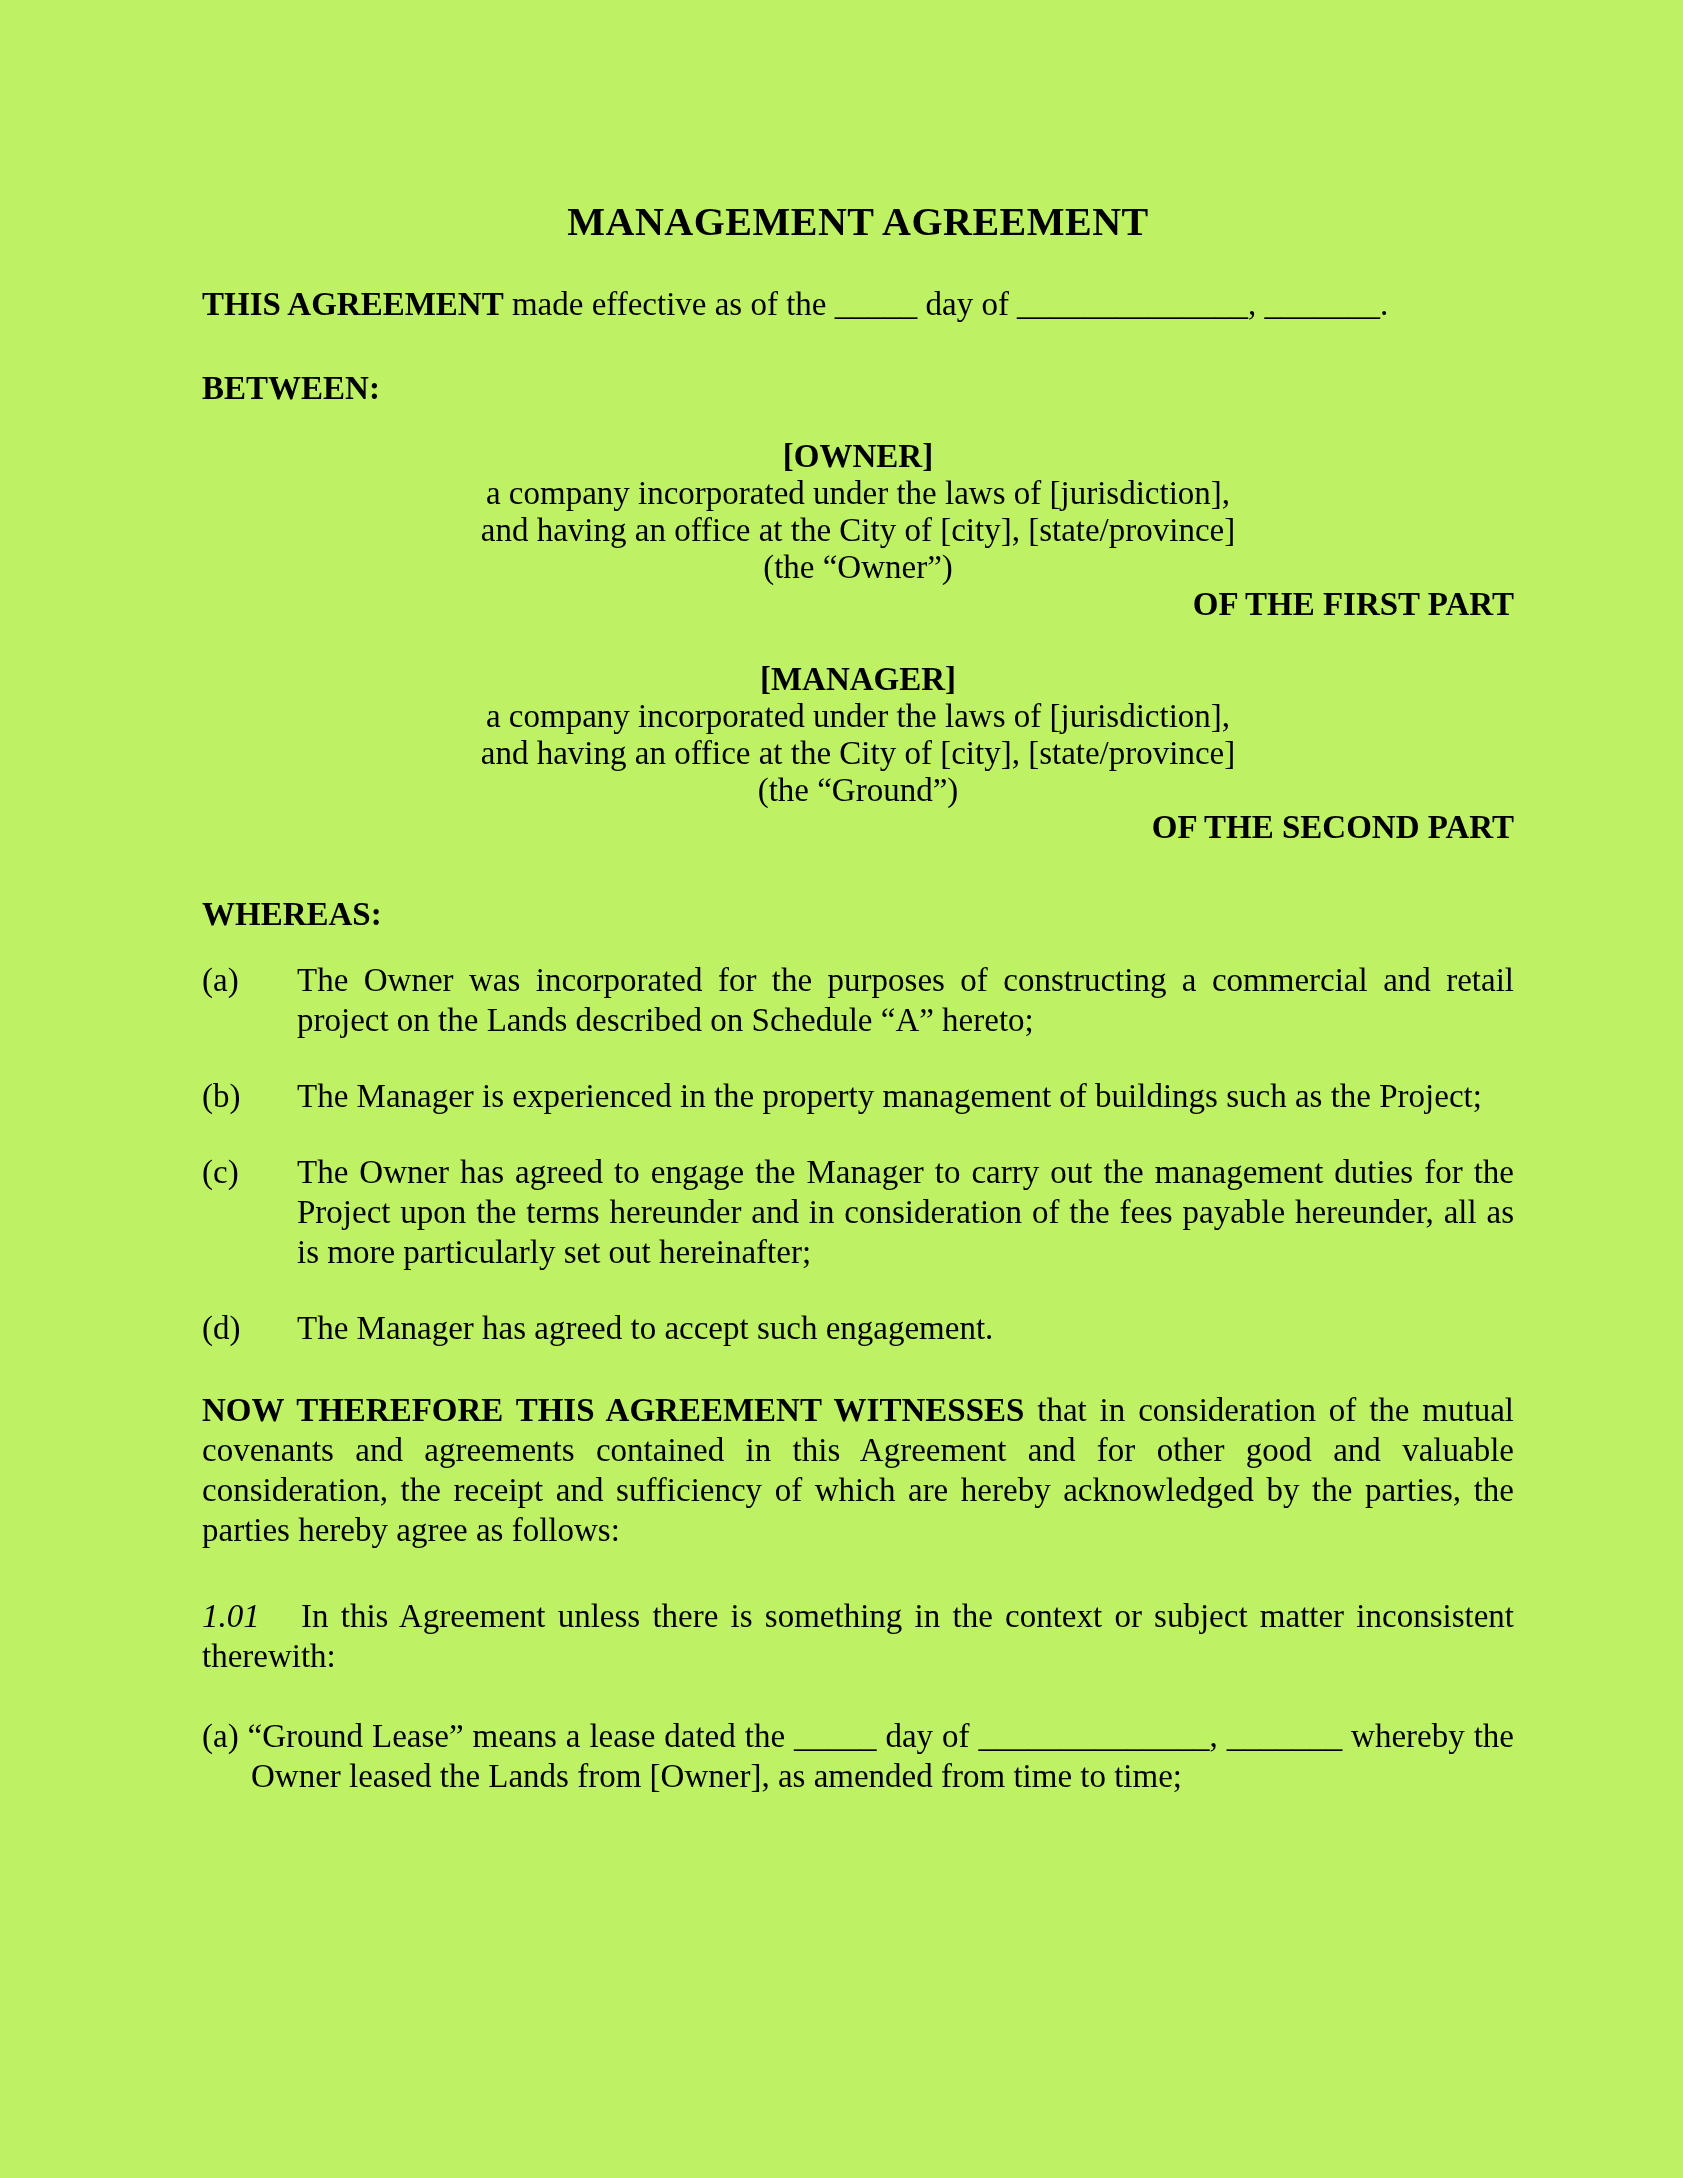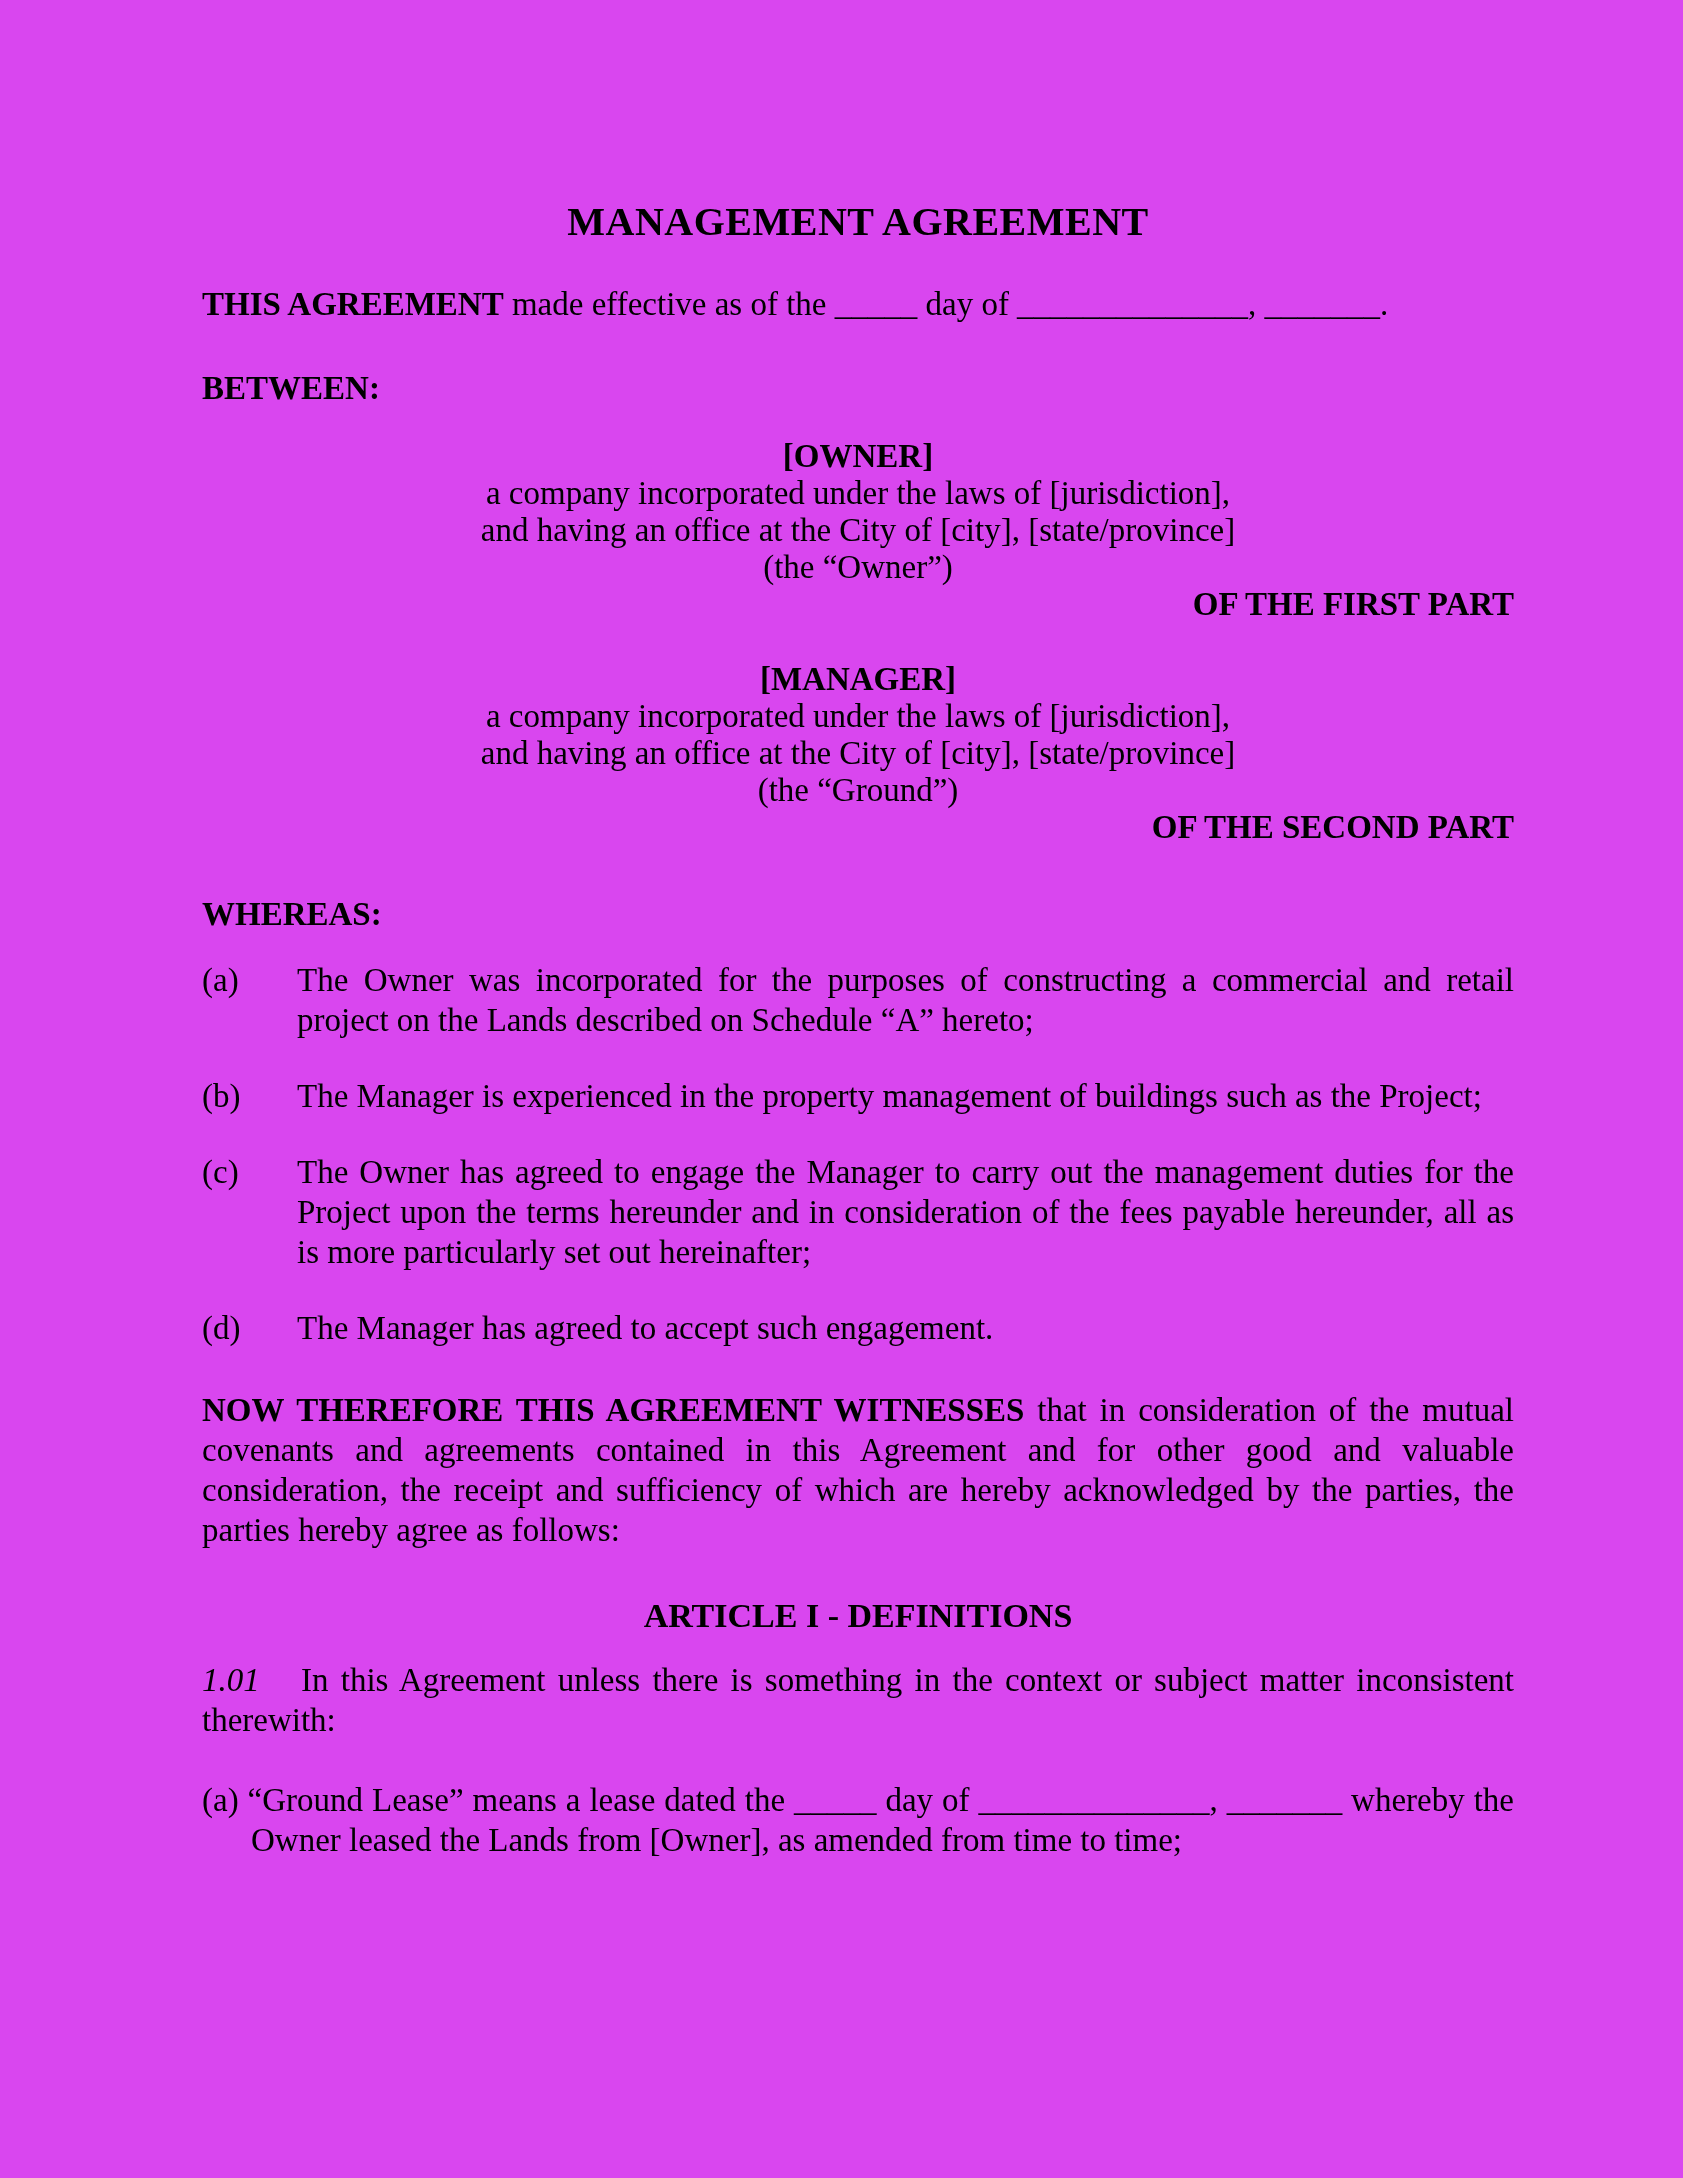--- a/index.html
+++ b/index.html
@@ -9,21 +9,21 @@
     height: 2178px;
     font-family: "Liberation Serif", "DejaVu Serif", serif;
     color: #000000;
     position: relative;
     overflow: hidden;
   }
   .page {
     width: 1683px;
     height: 2178px;
     padding: 198px 169px 0 202px;
-    background: #d946ef;
+    background: #bef264;
   }
   .doc-title {
     font-size: 40px;
     font-weight: bold;
     text-align: center;
     line-height: 48px;
     margin-bottom: 38px;
     letter-spacing: 0.5px;
   }
   .para {
@@ -144,20 +144,19 @@
     <span class="recital-text">The Owner has agreed to engage the Manager to carry out the management duties for the Project upon the terms hereunder and in consideration of the fees payable hereunder, all as is more particularly set out hereinafter;</span>
   </div>
 
   <div class="recital recital-last">
     <span>(d)</span>
     <span class="recital-text">The Manager has agreed to accept such engagement.</span>
   </div>
 
   <p class="para now-para"><b>NOW THEREFORE THIS AGREEMENT WITNESSES</b><span> that in consideration of the mutual covenants and agreements contained in this Agreement and for other good and valuable consideration, the receipt and sufficiency of which are hereby acknowledged by the parties, the parties hereby agree as follows:</span></p>
 
-  <h2 class="article-heading">ARTICLE I - DEFINITIONS</h2>
 
   <p class="para section-para"><span class="section-number">1.01</span><span>In this Agreement unless there is something in the context or subject matter inconsistent therewith:</span></p>
 
   <p class="para definition-para"><span>(a)</span><span> </span><span>“Ground Lease” means a lease dated the _____ day of ______________, _______ whereby the Owner leased the Lands from [Owner], as amended from time to time;</span></p>
 
 </div>
 
 
 </body></html>

